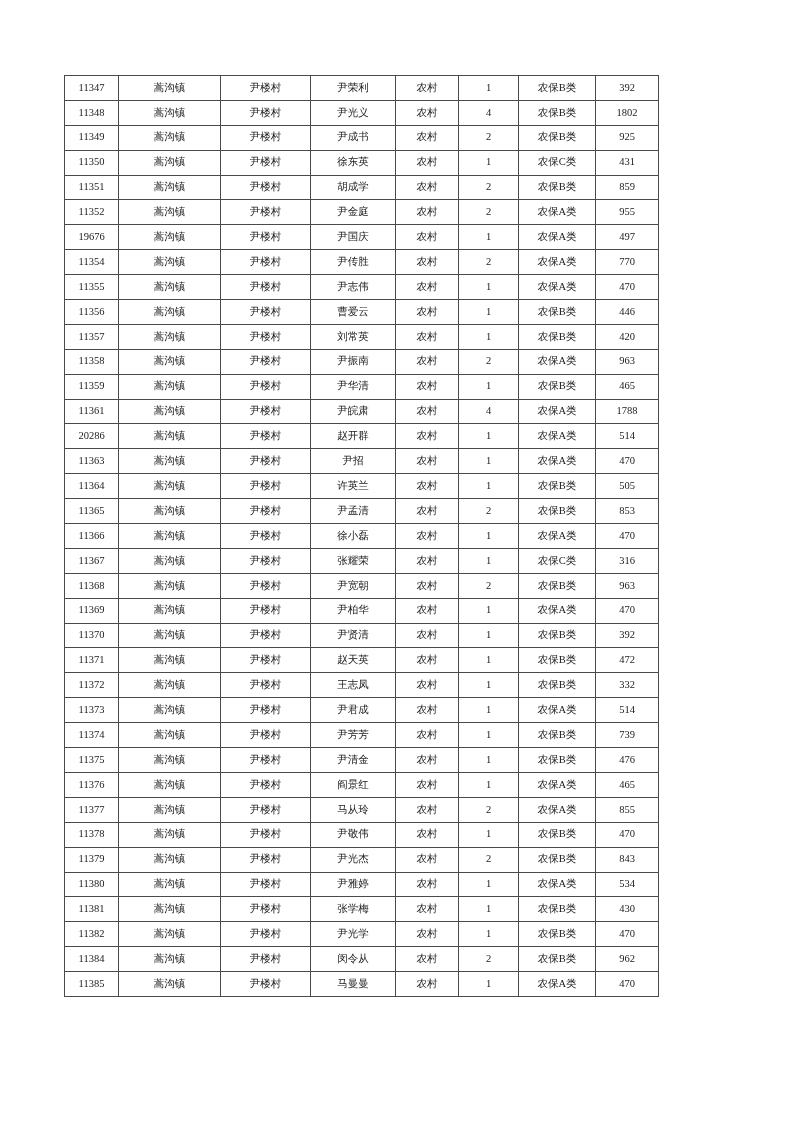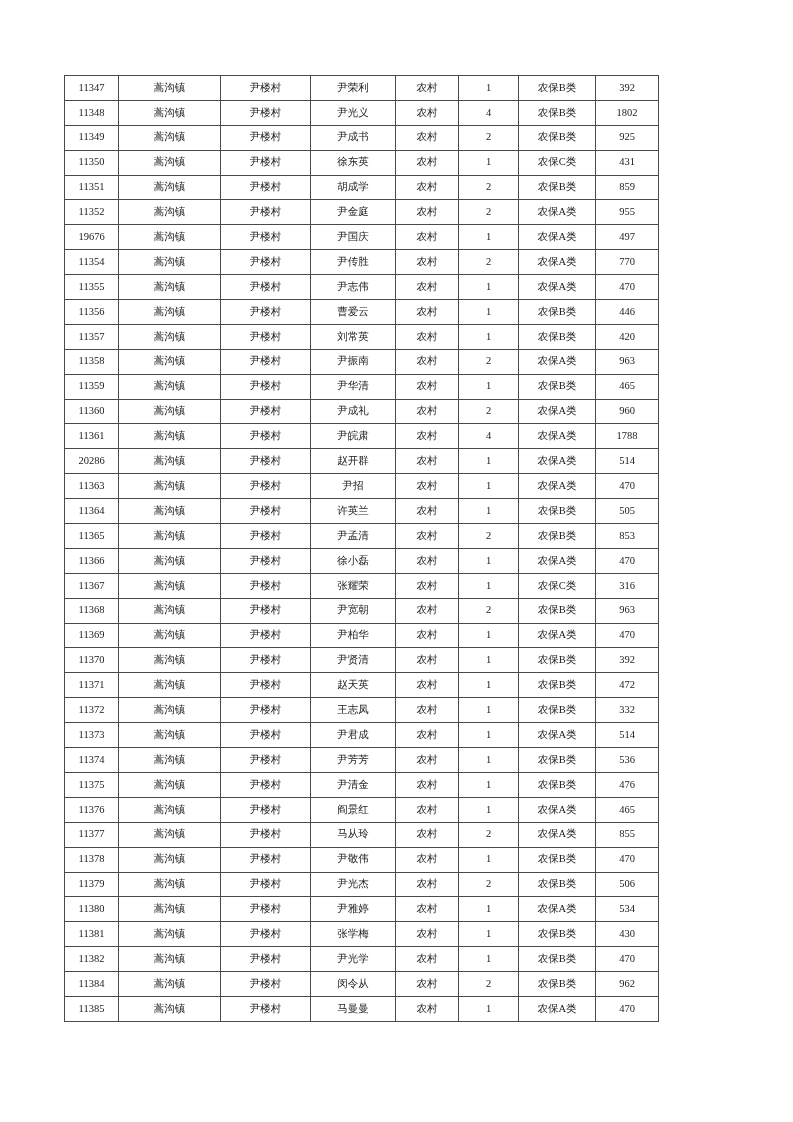--- a/index.html
+++ b/index.html
@@ -185,30 +185,20 @@
           <td>11359</td>
           <td>蒿沟镇</td>
           <td>尹楼村</td>
           <td>尹华清</td>
           <td>农村</td>
           <td>1</td>
           <td>农保B类</td>
           <td>465</td>
         </tr>
         <tr>
-          <td>11360</td>
-          <td>蒿沟镇</td>
-          <td>尹楼村</td>
-          <td>尹成礼</td>
-          <td>农村</td>
-          <td>2</td>
-          <td>农保A类</td>
-          <td>960</td>
-        </tr>
-        <tr>
           <td>11361</td>
           <td>蒿沟镇</td>
           <td>尹楼村</td>
           <td>尹皖肃</td>
           <td>农村</td>
           <td>4</td>
           <td>农保A类</td>
           <td>1788</td>
         </tr>
         <tr>
@@ -332,21 +322,21 @@
           <td>514</td>
         </tr>
         <tr>
           <td>11374</td>
           <td>蒿沟镇</td>
           <td>尹楼村</td>
           <td>尹芳芳</td>
           <td>农村</td>
           <td>1</td>
           <td>农保B类</td>
-          <td>536</td>
+          <td>739</td>
         </tr>
         <tr>
           <td>11375</td>
           <td>蒿沟镇</td>
           <td>尹楼村</td>
           <td>尹清金</td>
           <td>农村</td>
           <td>1</td>
           <td>农保B类</td>
           <td>476</td>
@@ -382,21 +372,21 @@
           <td>470</td>
         </tr>
         <tr>
           <td>11379</td>
           <td>蒿沟镇</td>
           <td>尹楼村</td>
           <td>尹光杰</td>
           <td>农村</td>
           <td>2</td>
           <td>农保B类</td>
-          <td>506</td>
+          <td>843</td>
         </tr>
         <tr>
           <td>11380</td>
           <td>蒿沟镇</td>
           <td>尹楼村</td>
           <td>尹雅婷</td>
           <td>农村</td>
           <td>1</td>
           <td>农保A类</td>
           <td>534</td>

